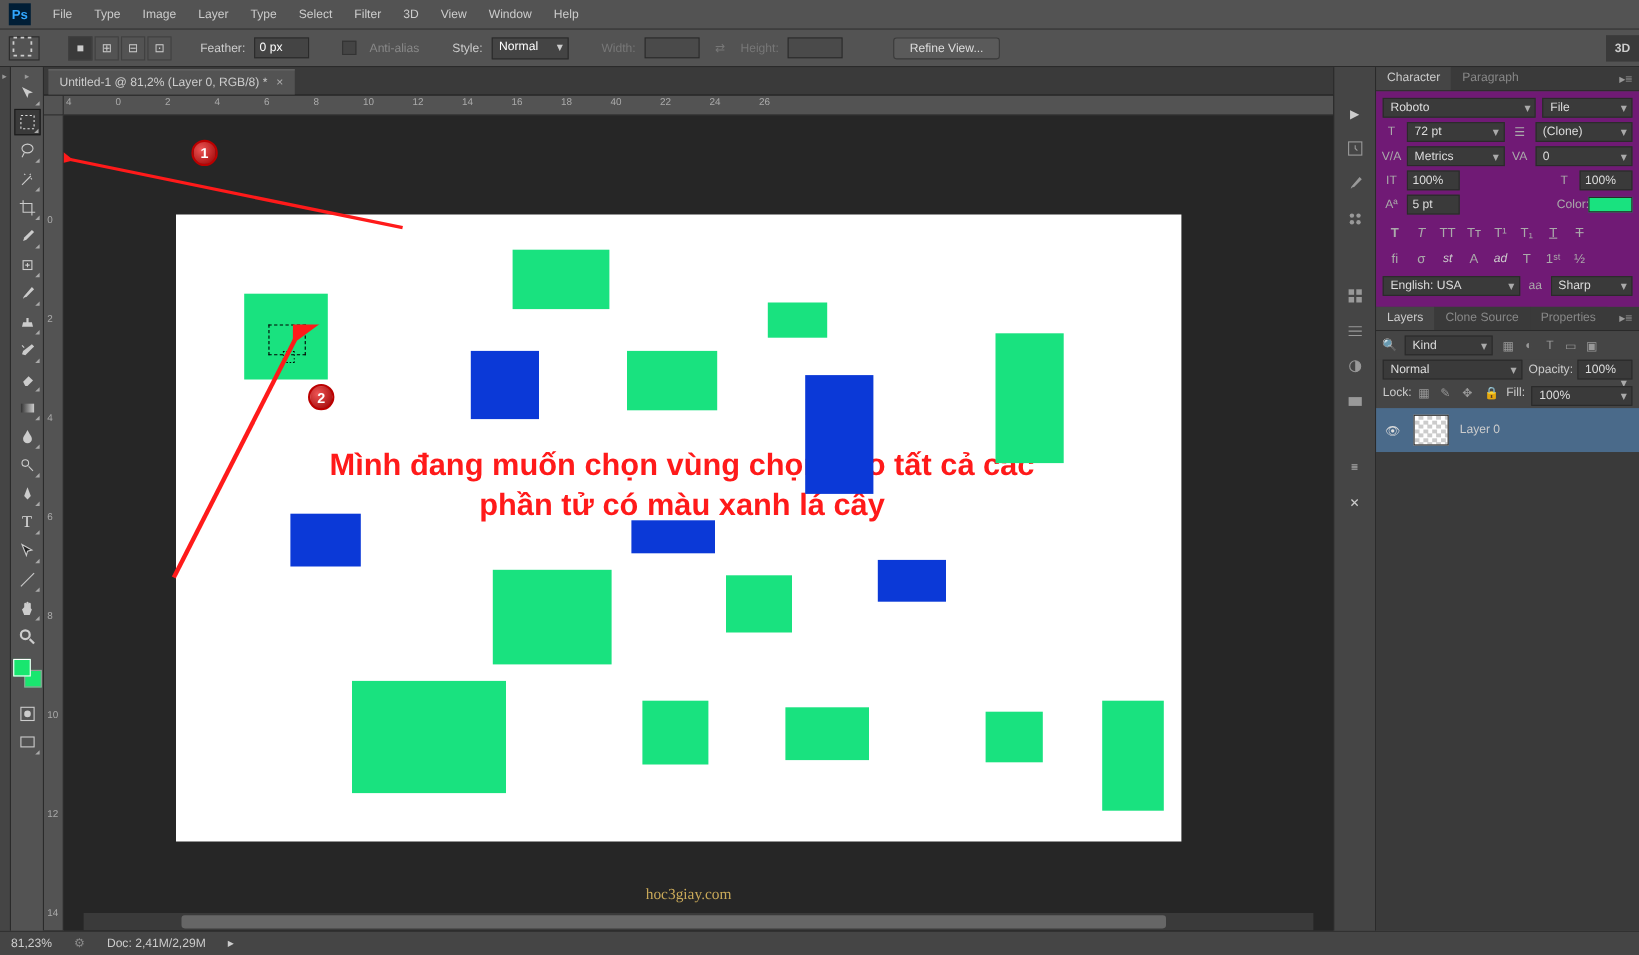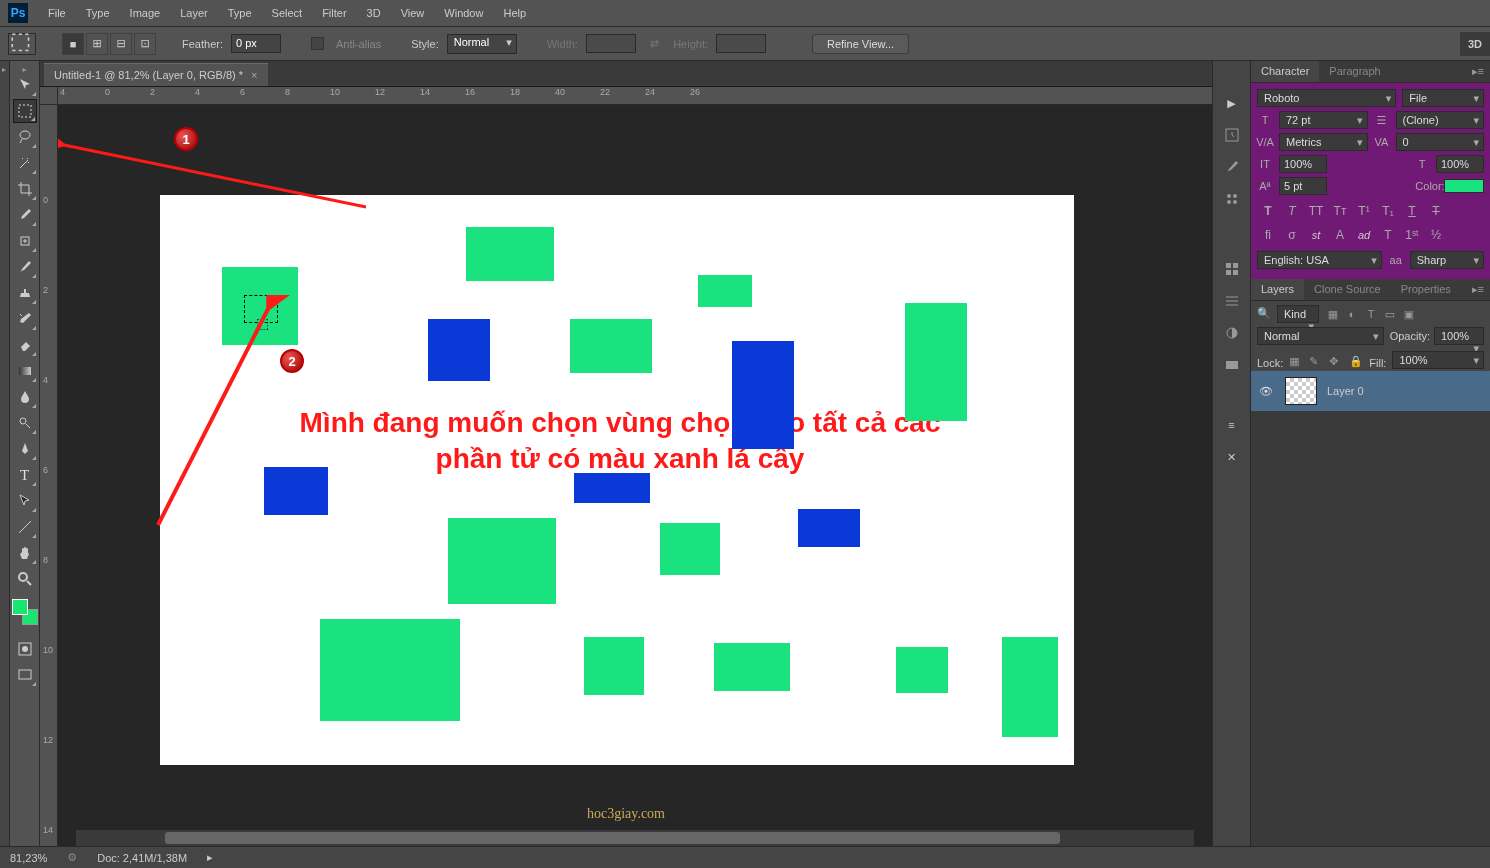--- a/index.html
+++ b/index.html
@@ -54,33 +54,33 @@
 .panel-row{display:flex;align-items:center;gap:6px;margin-bottom:4px}
 .panel-select{flex:1;background:#3a3a3a;border:1px solid #2a2a2a;padding:2px 16px 2px 6px;color:#ddd;font-size:11px;position:relative;height:18px}
 .panel-select::after{content:"▾";position:absolute;right:4px;color:#aaa}
 .panel-input{width:48px;background:#3a3a3a;border:1px solid #2a2a2a;color:#ddd;padding:2px 4px;font-size:11px;height:18px}
 .panel-icon{width:16px;height:14px;display:inline-flex;align-items:center;justify-content:center;color:#aaa;font-size:11px}
 .color-box{width:40px;height:14px;background:#19e27f;border:1px solid #2a2a2a}
 .type-btns{display:flex;gap:6px;padding:4px 2px}
 .type-btn{width:18px;height:16px;display:flex;align-items:center;justify-content:center;color:#aaa;font-size:12px}
 .layers-panel{flex:1;display:flex;flex-direction:column}
 .layers-toolbar{display:flex;align-items:center;gap:6px;padding:4px 6px;background:#454545}
-.layers-toolbar .panel-select{flex:none;width:42px}
+.layers-toolbar .panel-select{flex:none;width:80px}
 .filter-icon{width:14px;height:14px;color:#999}
 .layer-entry{display:flex;align-items:center;padding:6px 8px;background:#4a6a8a;gap:10px}
 .layer-vis{color:#ddd;width:16px}
 .layer-thumb{width:32px;height:28px;background:#fff;border:1px solid #222;background-image:repeating-conic-gradient(#ccc 0 25%,#fff 0 50%);background-size:8px 8px}
 .statusbar{height:22px;background:#454545;border-top:1px solid #2a2a2a;display:flex;align-items:center;padding:0 10px;gap:20px;font-size:11px;color:#ccc}
 .watermark{position:absolute;bottom:24px;left:50%;transform:translateX(-50%);color:#c9a959;font-size:14px;font-family:cursive}
 .scroll-h{position:absolute;bottom:0;left:18px;right:18px;height:16px;background:#3a3a3a}
 .scroll-h-thumb{position:absolute;left:8%;width:80%;height:12px;top:2px;background:#666;border-radius:3px}
 .small-icon-row{display:flex;gap:3px}
 .small-icon-row .si{width:16px;height:16px;display:flex;align-items:center;justify-content:center;color:#999}
 .opacity-group{display:flex;align-items:center;gap:4px;margin-left:auto}
-.lock-row{display:flex;align-items:flex-end;gap:6px;padding:2px 6px;font-size:10px}
+.lock-row{display:flex;align-items:flex-start;gap:6px;padding:2px 6px;font-size:10px}
 .lock-row .li{width:14px;height:14px;color:#999}
 </style>
 </head>
 <body>
 
 <div class="menubar">
   <div class="ps-logo">Ps</div>
   <div class="menu-item">File</div>
   <div class="menu-item">Type</div>
   <div class="menu-item">Image</div>
@@ -523,15 +523,15 @@
         <span>Layer 0</span>
       </div>
       <div style="flex:1;background:#3a3a3a"></div>
     </div>
   </div>
 </div>
 
 <div class="statusbar">
   <span>81,23%</span>
   <span style="color:#888">⚙</span>
-  <span>Doc: 2,41M/1,38M</span>
+  <span>Doc: 2,41M/2,29M</span>
   <span>▸</span>
 </div>
 
 </body></html>

